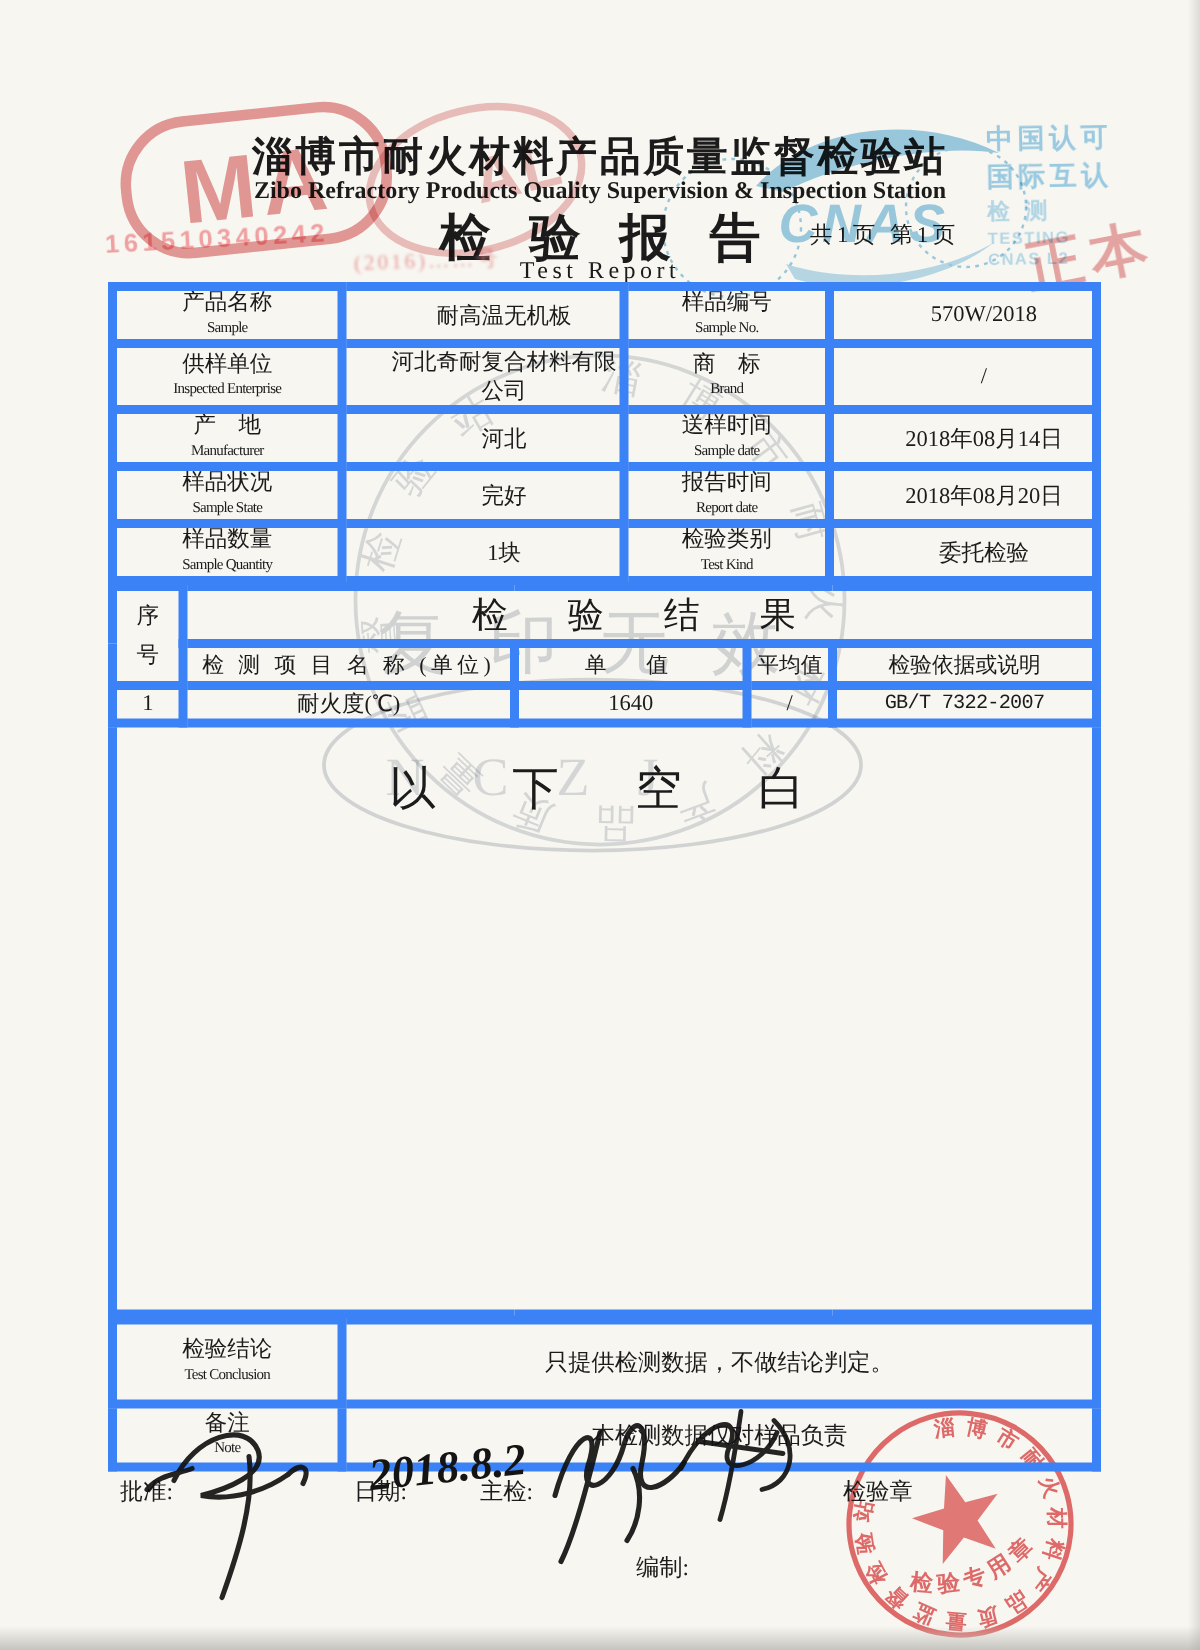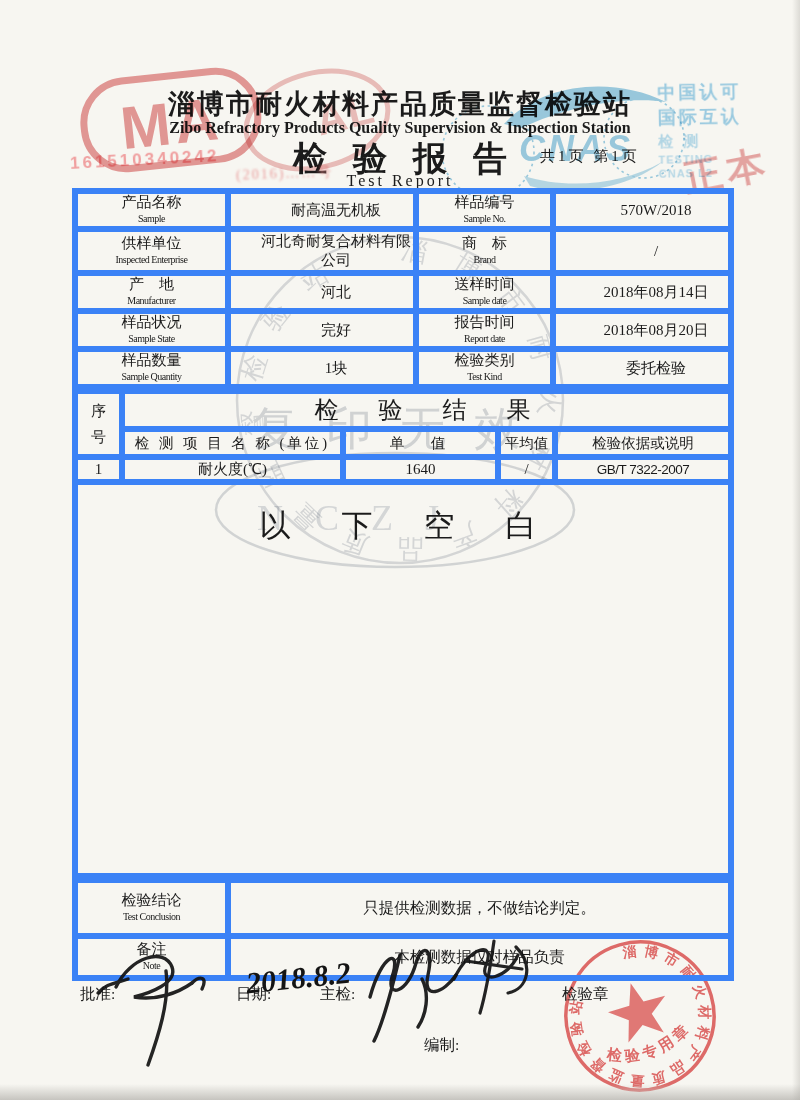--- a/index.html
+++ b/index.html
@@ -41,21 +41,21 @@
   .cn{font-size:15px;line-height:17px;}
   .en{font-size:10px;line-height:15px;font-family:Liberation Serif, serif;letter-spacing:-0.5px;}
   .t-info tr{height:33px;}
   .val{font-size:15px;padding-left:28px;}
   .seq div{font-size:15px;line-height:26px;}
   .sec-title{font-size:24px;letter-spacing:8px;margin-left:16px;}
   .hdr{font-size:14.5px;}
   .item-hdr{letter-spacing:3px;}
   .single-hdr{letter-spacing:6px;}
   .t-results .r1{height:30px;} .t-results .r2{height:28px;} .t-results .r3{height:23px;font-size:15px;}
-  .basis{font-family:Liberation Sans, sans-serif;font-size:13.5px;letter-spacing:-0.5px;}
+  .basis{font-family:Liberation Mono, monospace;font-size:13.5px;letter-spacing:-0.5px;}
   .blank-cell{height:388px;vertical-align:top;}
   .blank-note{margin-top:20px;font-size:31px;letter-spacing:10px;text-align:center;}
   .t-conclusion .c1{height:56px;} .t-conclusion .c2{height:42px;}
   .conc-val{font-size:15.5px;text-align:center;}
 
   
   .f-label{font-size:15.5px;z-index:5;}
   .lab-approve{left:80px;top:984px;}
   .lab-date{left:236px;top:984px;}
   .lab-chief{left:320px;top:984px;}

